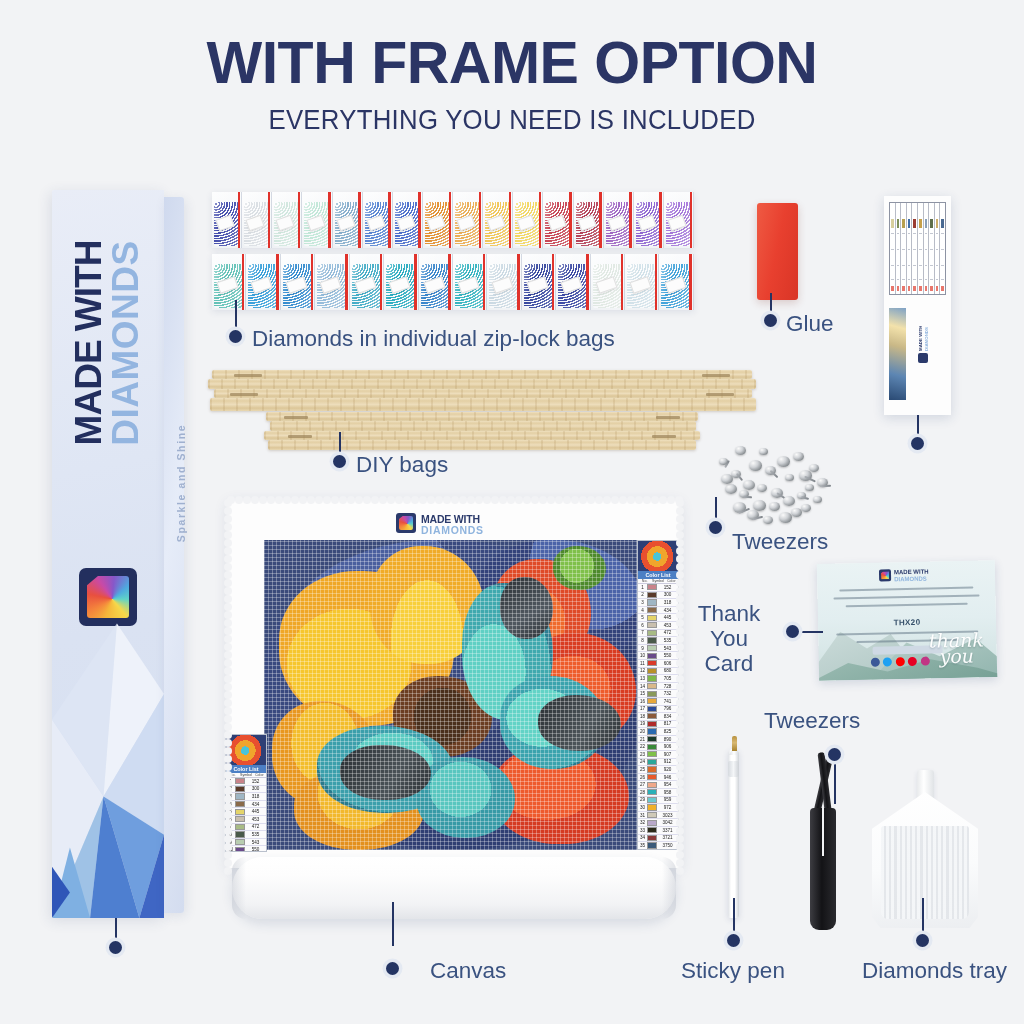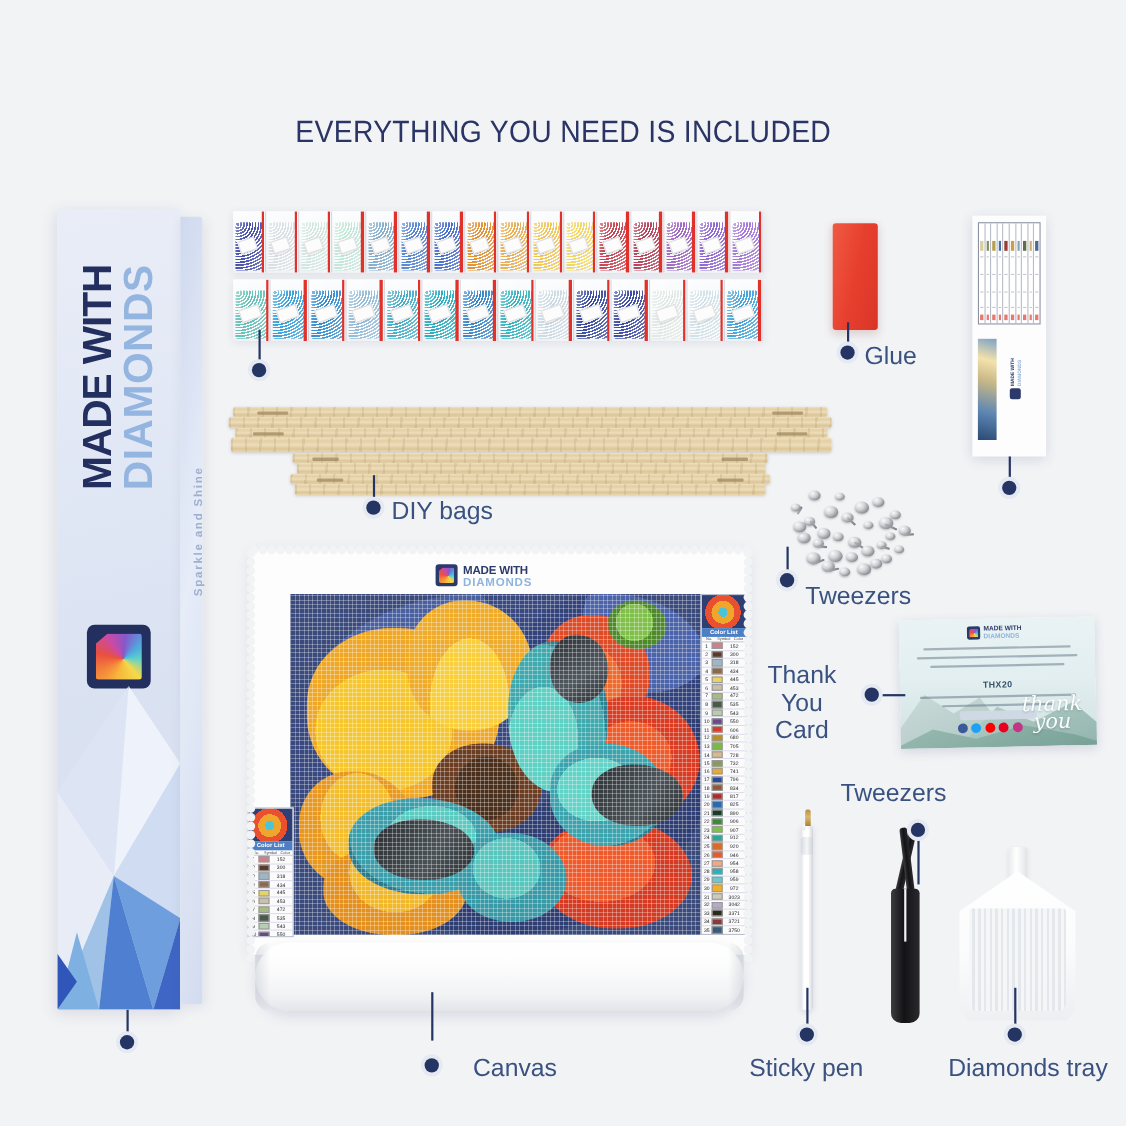--- a/index.html
+++ b/index.html
@@ -269,20 +269,21 @@
     position: absolute; left: 15px; top: 56px; width: 88px; height: 93px;
     background: repeating-linear-gradient(90deg, #f4f6f8 0 3px, #e3e6ea 3px 5.2px);
     border-radius: 3px 3px 7px 7px; opacity: .95;
   }
 </style>
 </head>
 <body>
 
 <div id="stage">
 
+  <div class="title">WITH FRAME OPTION</div>
   <div class="subtitle">EVERYTHING YOU NEED IS INCLUDED</div>
 
   <div id="box-wrap">
     <div class="box-face">
       <div class="brand-rot">
         <div class="l1">MADE WITH</div>
         <div class="l2">DIAMONDS</div>
       </div>
       <div class="box-logo">
           <span class="gem"></span>
@@ -486,20 +487,21 @@
       </div>
       <div class="bag">
         <div class="beads" style="background:repeating-radial-gradient(circle at 2px 2px,#3a9fd8 0 1.4px,rgba(255,255,255,.55) 1.4px 2.6px)"></div>
         <div class="lab"></div>
         <div class="shine"></div>
         <div class="zip"></div>
       </div>
     </div>
   <div class="lead v" style="left:235px;top:300px;height:28px;"></div>
   <div class="dot" style="left:229px;top:330px;"></div>
+  <div class="lbl" style="left:252px;top:326px;">Diamonds in individual zip-lock bags</div>
 
   <div id="glue"></div>
   <div class="lead v" style="left:770px;top:293px;height:22px;"></div>
   <div class="dot" style="left:764px;top:314px;"></div>
   <div class="lbl" style="left:786px;top:311px;">Glue</div>
 
   <div id="guide">
     <div class="g-table" id="guide-table">
         <div class="g-col">
           <div class="g-sw" style="background:#d8cf9e"></div>

